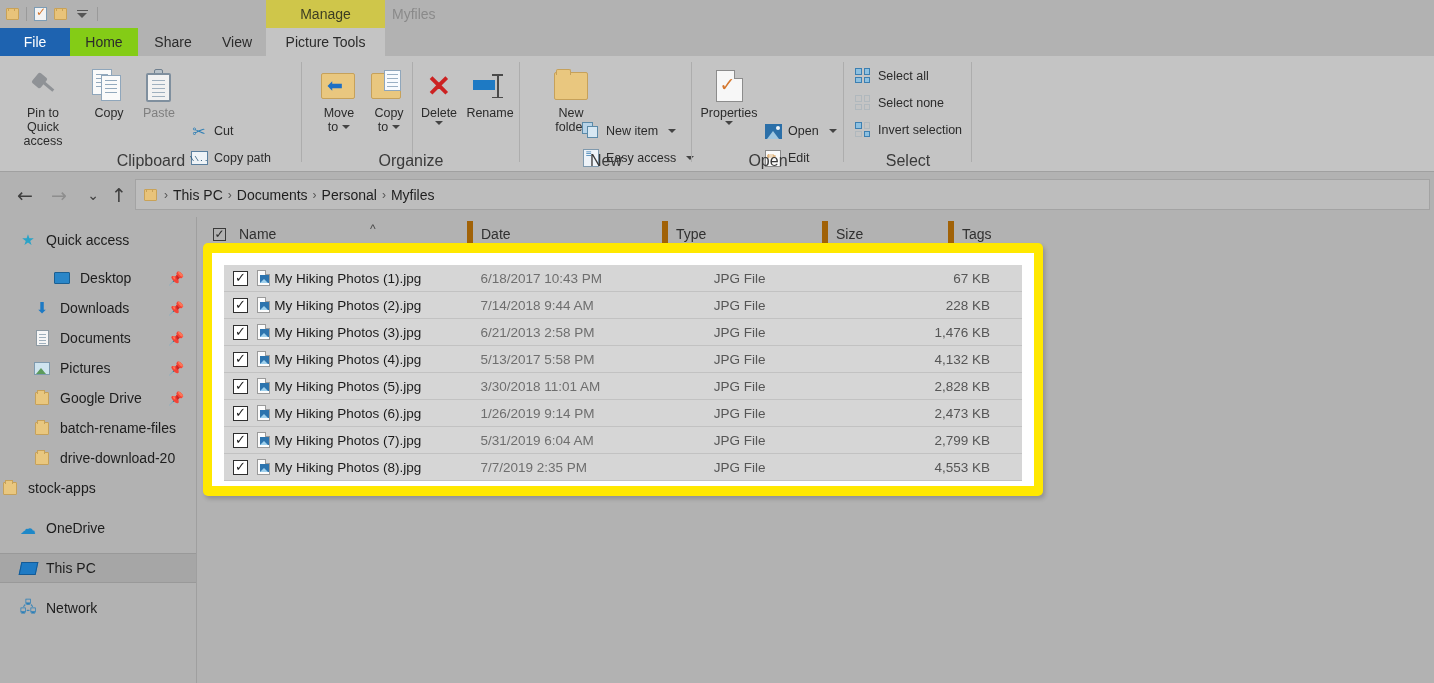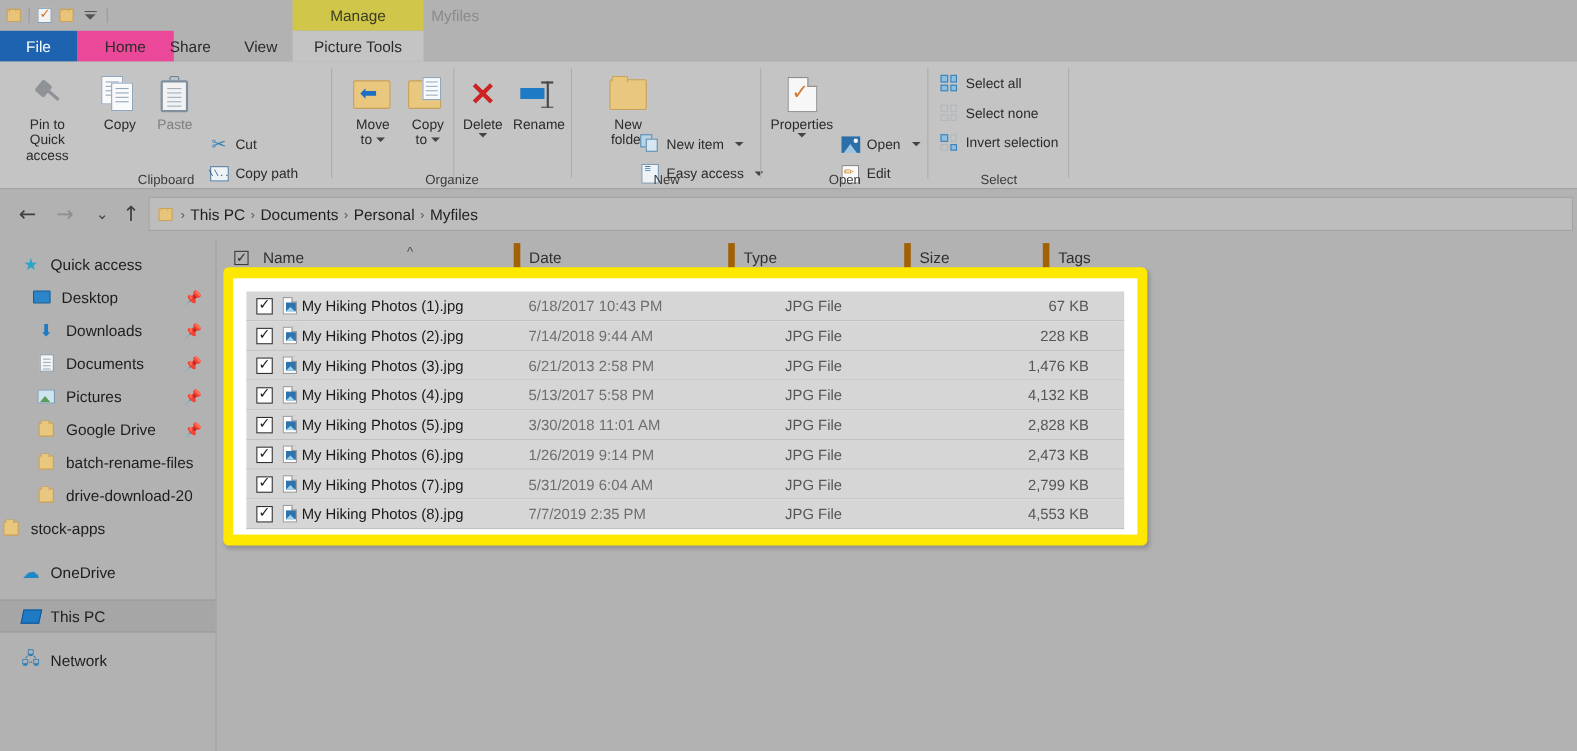--- a/index.html
+++ b/index.html
@@ -55,37 +55,37 @@
   
   .tabs-row {
     position: absolute; left: 0; top: 28px; width: 1434px; height: 28px;
     background: #b2b2b2;
   }
   .tab {
     position: absolute; top: 0; height: 28px; display:flex; align-items:center;
     justify-content:center; font-size: 14px; color: #2b2b2b; cursor: default;
   }
   .tab-file { left: 0; width: 70px; background: #1e63b0; color: #fff; }
-  .tab-home { left: 70px; width: 88px; background: #ec4899; color: #2b2b2b; }
+  .tab-home { left: 70px; width: 68px; background: #84cc16; color: #2b2b2b; }
   .tab-share { left: 138px; width: 70px; color: #2b2b2b; }
   .tab-view { left: 208px; width: 58px; color: #2b2b2b; }
   .tab-pictools {
     left: 266px; width: 119px; background: #c4c4c4; color: #2b2b2b;
   }
 
   
   .ribbon {
     position: absolute; left: 0; top: 56px; width: 1434px; height: 116px;
     background: #c4c4c4;
     border-bottom: 1px solid #a0a0a0;
   }
   .grp { position: absolute; top: 0; height: 116px; }
   .grp-label {
     position: absolute; bottom: 2px; left: 0; width: 100%;
-    text-align: center; font-size: 12px; color: #3a3a3a;
+    text-align: center; font-size: 16px; color: #3a3a3a;
   }
   .grp-div {
     position: absolute; top: 6px; width: 1px; height: 100px; background: #adadad;
   }
 
   .big-btn {
     position: absolute; display: flex; flex-direction: column; align-items: center;
     font-size: 12.5px; color: #2b2b2b; text-align: center; line-height: 14px;
     cursor: default; width: 66px;
   }
@@ -611,21 +611,21 @@
 
 <div class="sidebar">
   <div style="height:8px"></div>
   <div id="side-list">
       <div class="side-item" style="padding-left: 18px;">
         <span class="side-ico">
           <span class="i-star">★</span>
         </span>
         <span class="side-label">Quick access</span>
       </div>
-      <div class="side-item" style="padding-left: 28px;">
+      <div class="side-item" style="padding-left: 52px; margin-top: 8px;">
         <span class="side-ico">
           <span class="i-desktop"></span>
         </span>
         <span class="side-label">Desktop</span>
         <span class="pin-mark">📌</span>
       </div>
       <div class="side-item" style="padding-left: 32px;">
         <span class="side-ico">
           <span class="i-down">⬇</span>
         </span>

